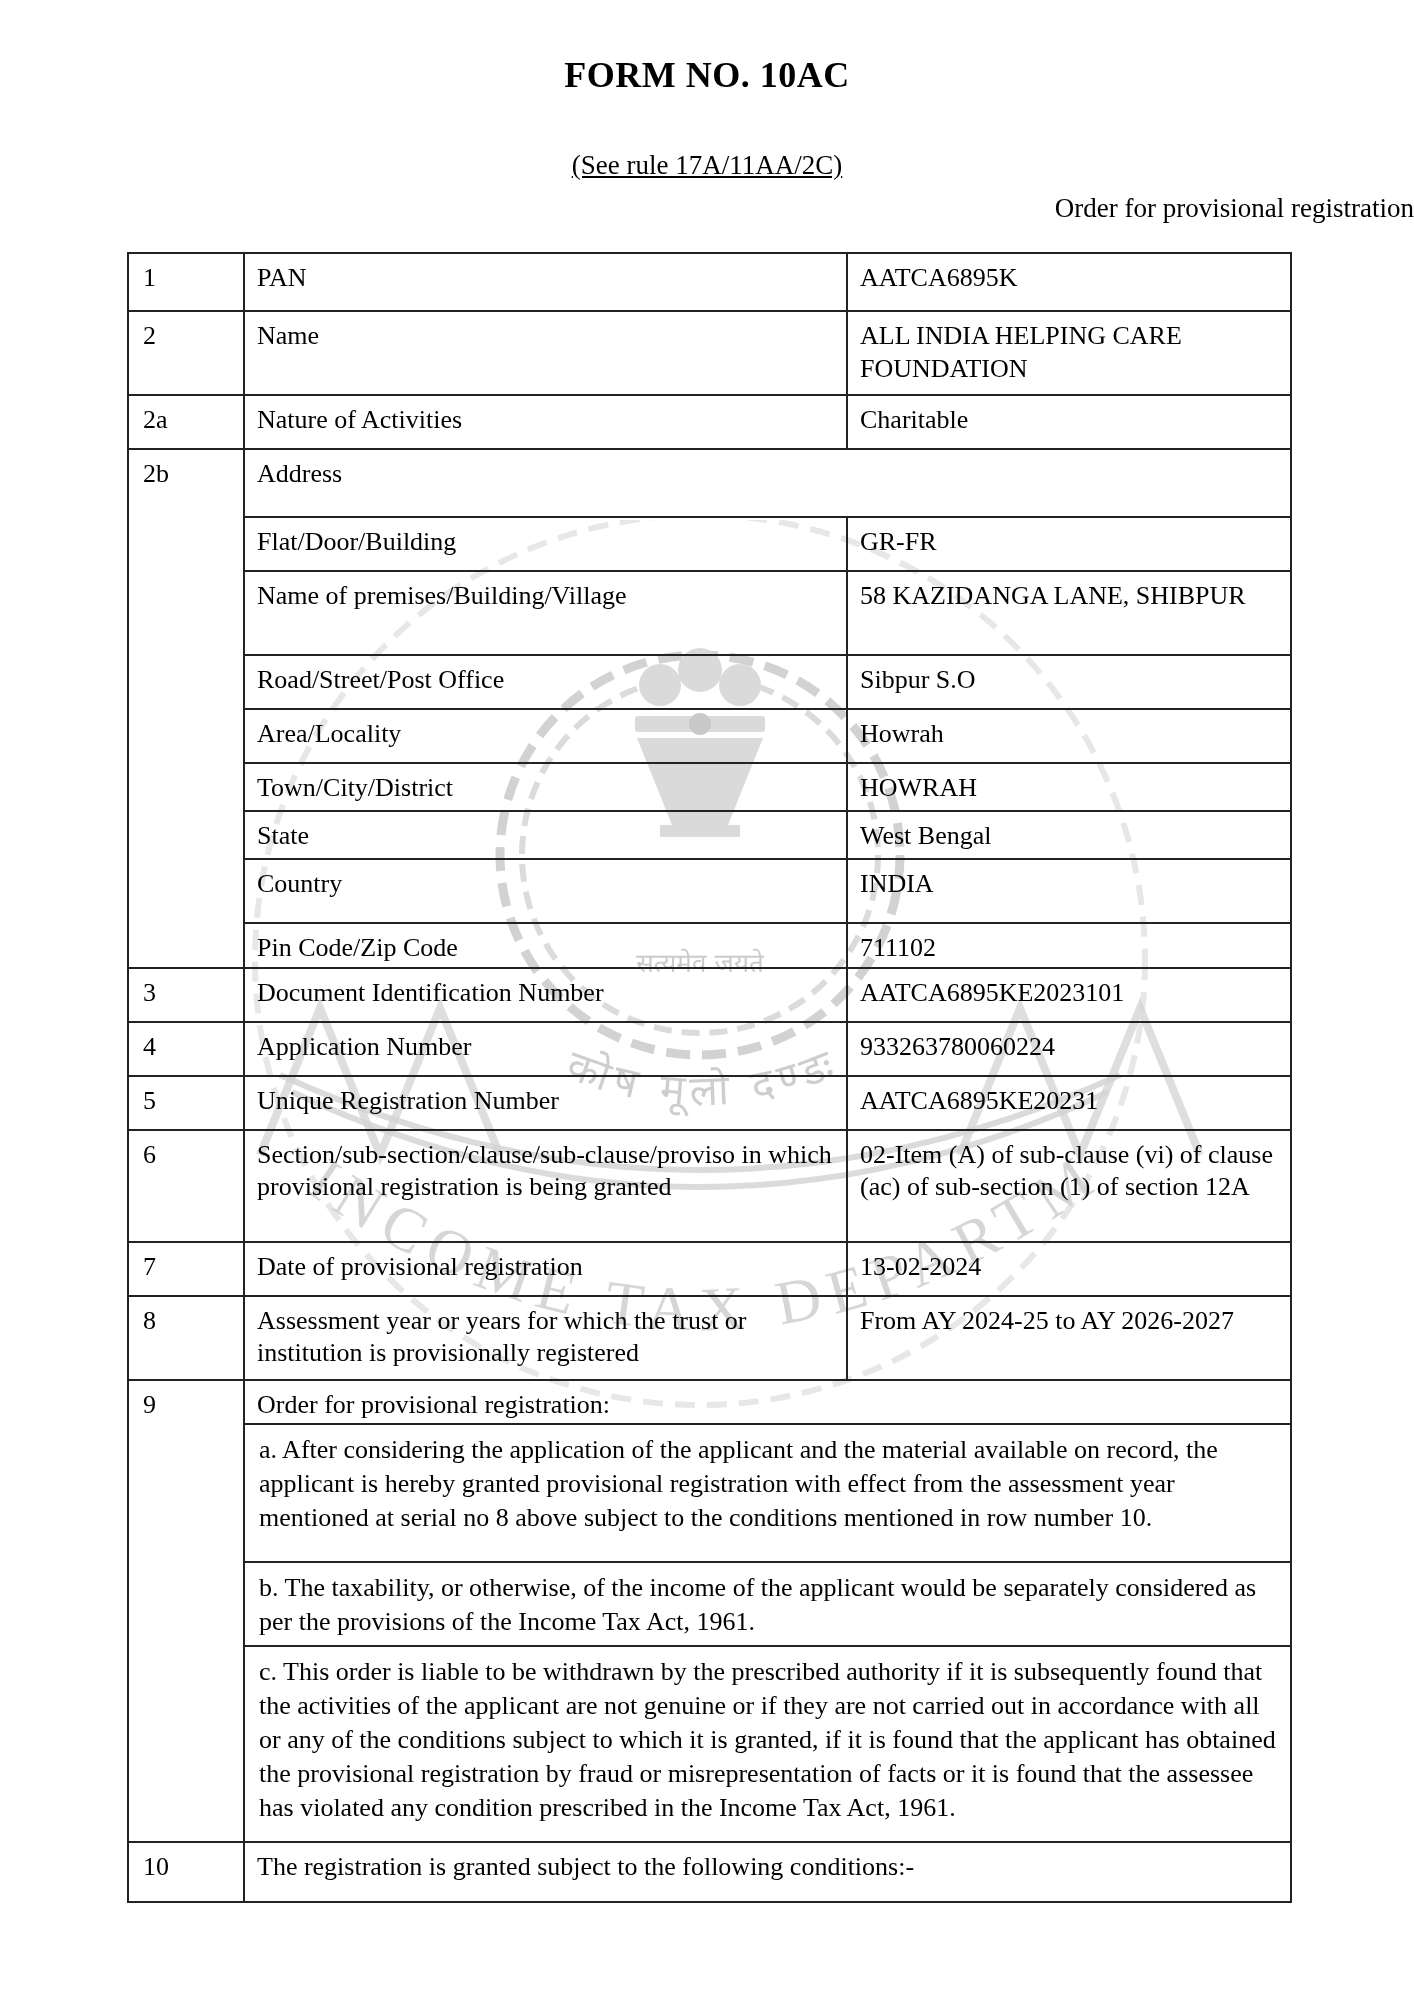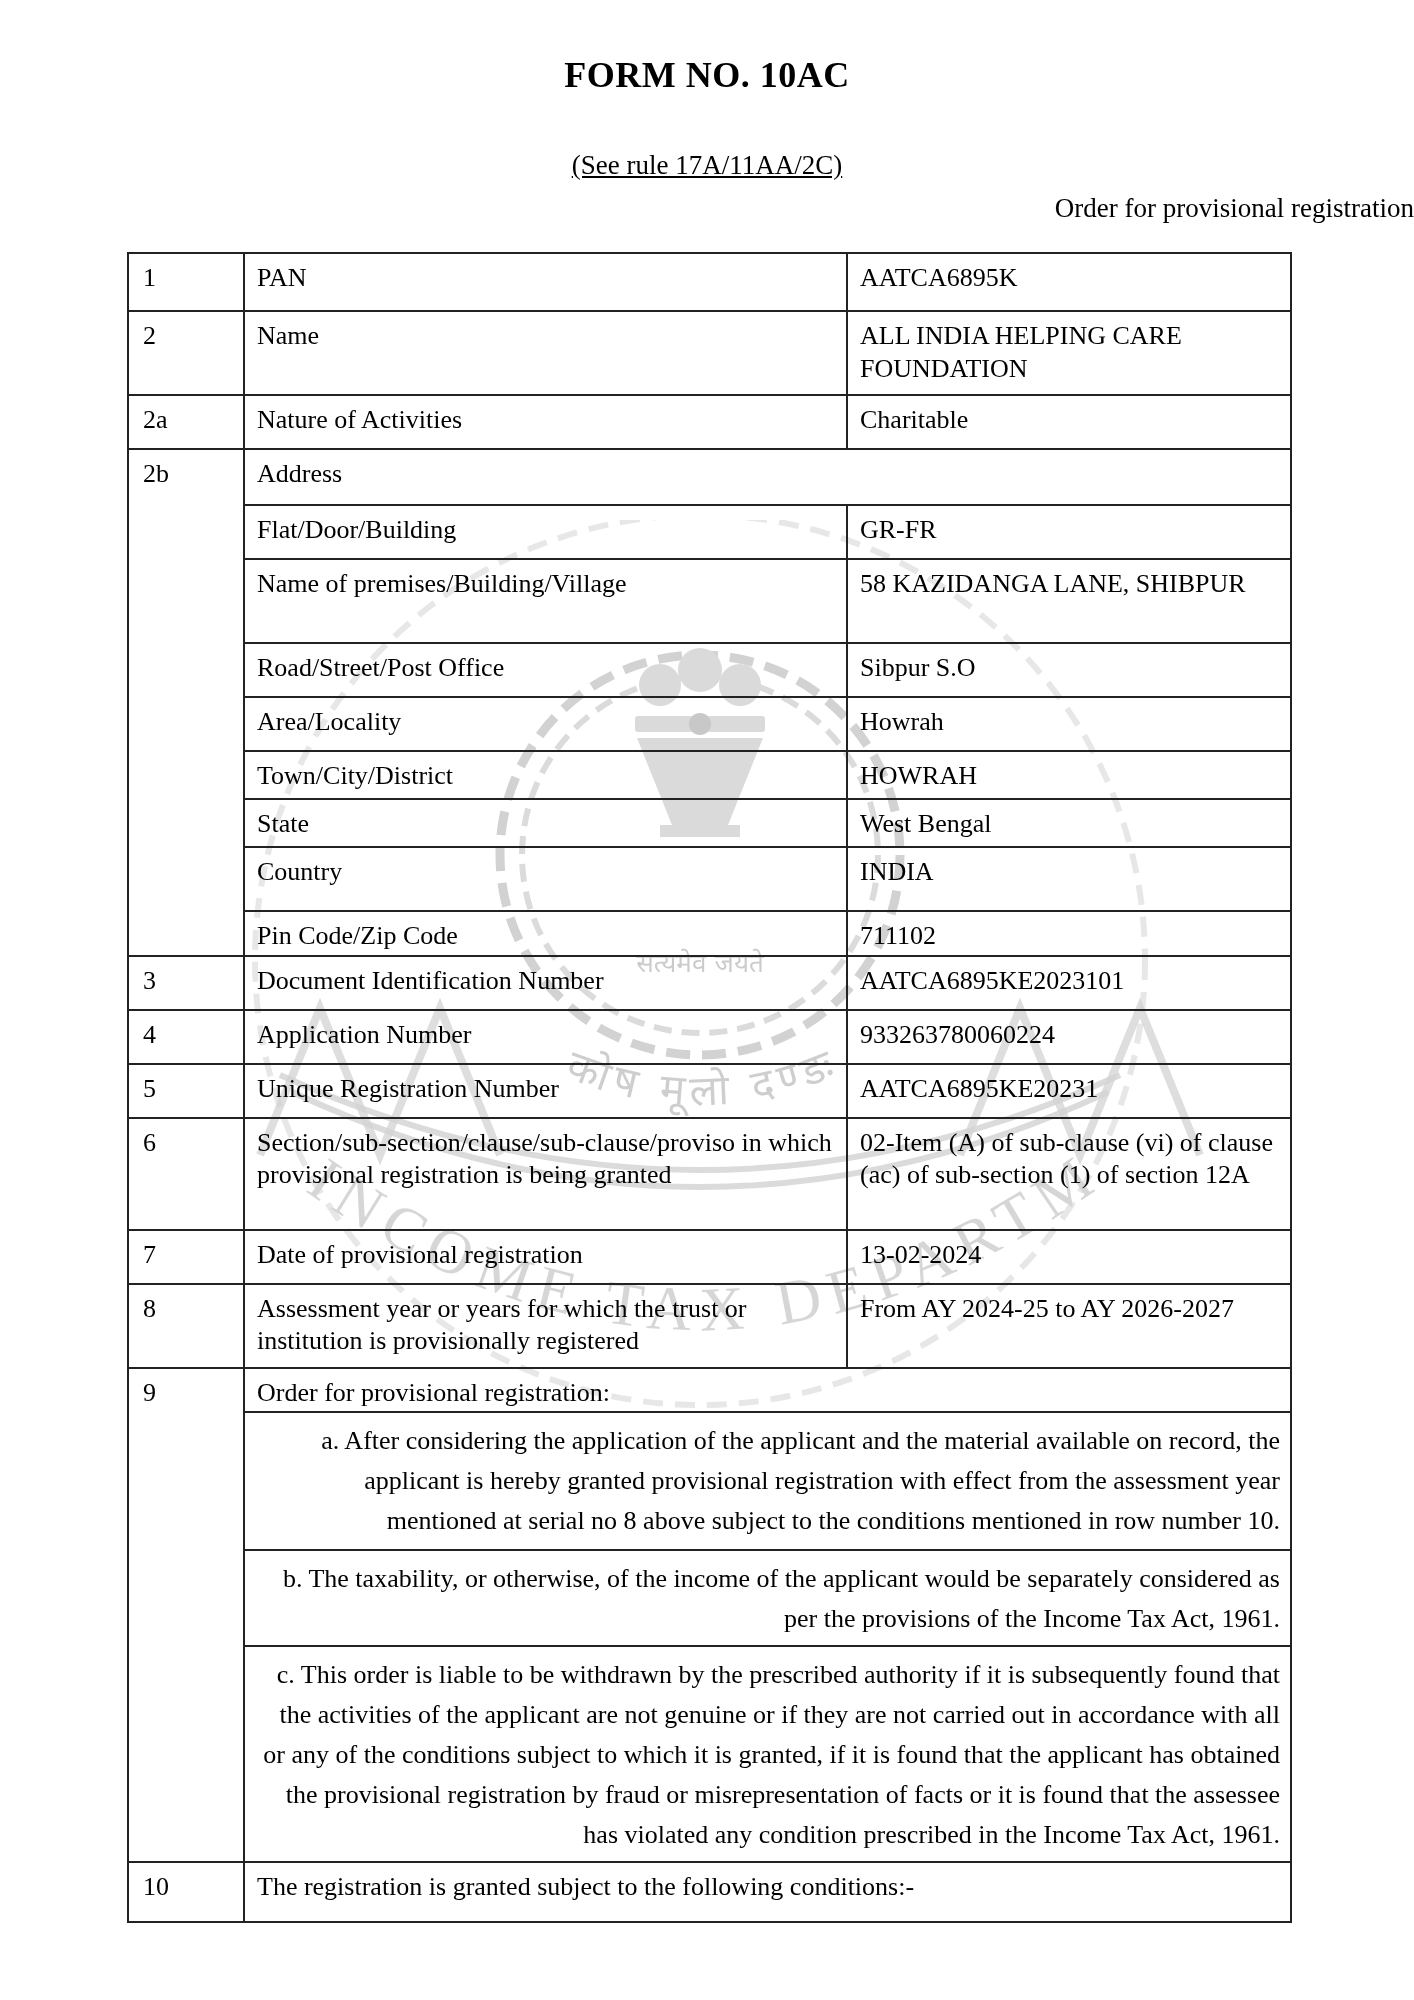--- a/index.html
+++ b/index.html
@@ -23,21 +23,21 @@
   }
   td{
     border:2px solid #222222;
     font-size:26px;
     padding:8px 12px 2px 12px;
     vertical-align:top;
     line-height:1.25;
     word-wrap:break-word;
   }
   td.sn{padding-left:14px;}
-  td.para{padding:8px 10px 6px 14px;line-height:40px;text-align:right;}
+  td.para{padding:8px 10px 6px 14px;line-height:34px;}
 </style>
 </head>
 <body>
 
 <div class="page">
 
   <svg class="wm" width="1160" height="960" viewBox="0 0 1160 960">
     <g stroke="#cdcdcd" fill="none" stroke-width="7" opacity="0.9">
       <circle cx="560" cy="440" r="445" stroke-dasharray="20 12" stroke-width="6" opacity="0.55"></circle>
       <circle cx="560" cy="335" r="200" stroke-dasharray="24 12" stroke-width="9"></circle>
@@ -99,21 +99,21 @@
       <td>Name</td>
       <td>ALL INDIA HELPING CARE FOUNDATION</td>
     </tr>
 
     <tr style="height:54px">
       <td class="sn">2a</td>
       <td>Nature of Activities</td>
       <td>Charitable</td>
     </tr>
 
-    <tr style="height:56px">
+    <tr style="height:68px">
       <td class="sn" rowspan="9">2b</td>
       <td colspan="2">Address</td>
     </tr>
     <tr style="height:54px">
       <td>Flat/Door/Building</td>
       <td>GR-FR</td>
     </tr>
     <tr style="height:84px">
       <td>Name of premises/Building/Village</td>
       <td>58 KAZIDANGA LANE, SHIBPUR</td>

